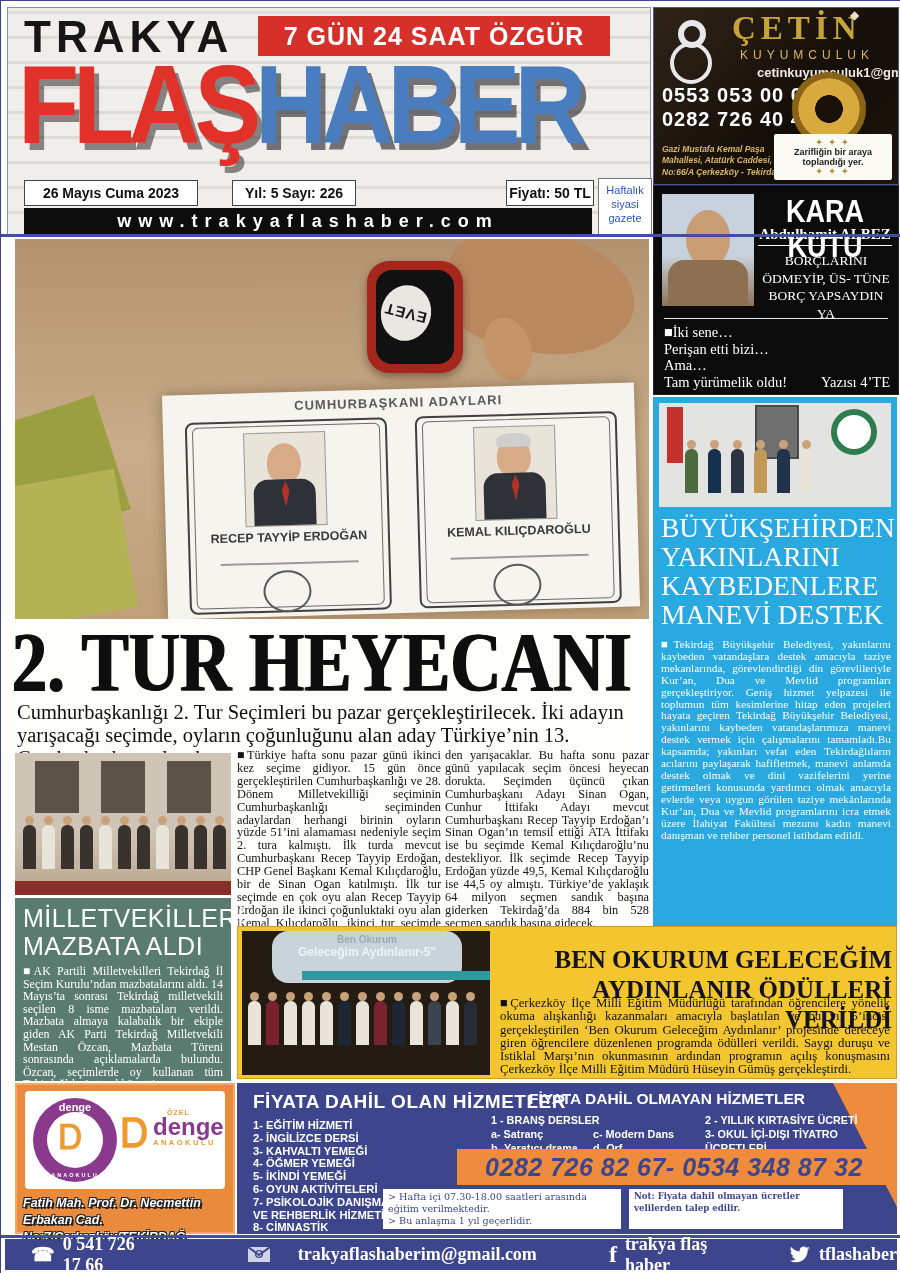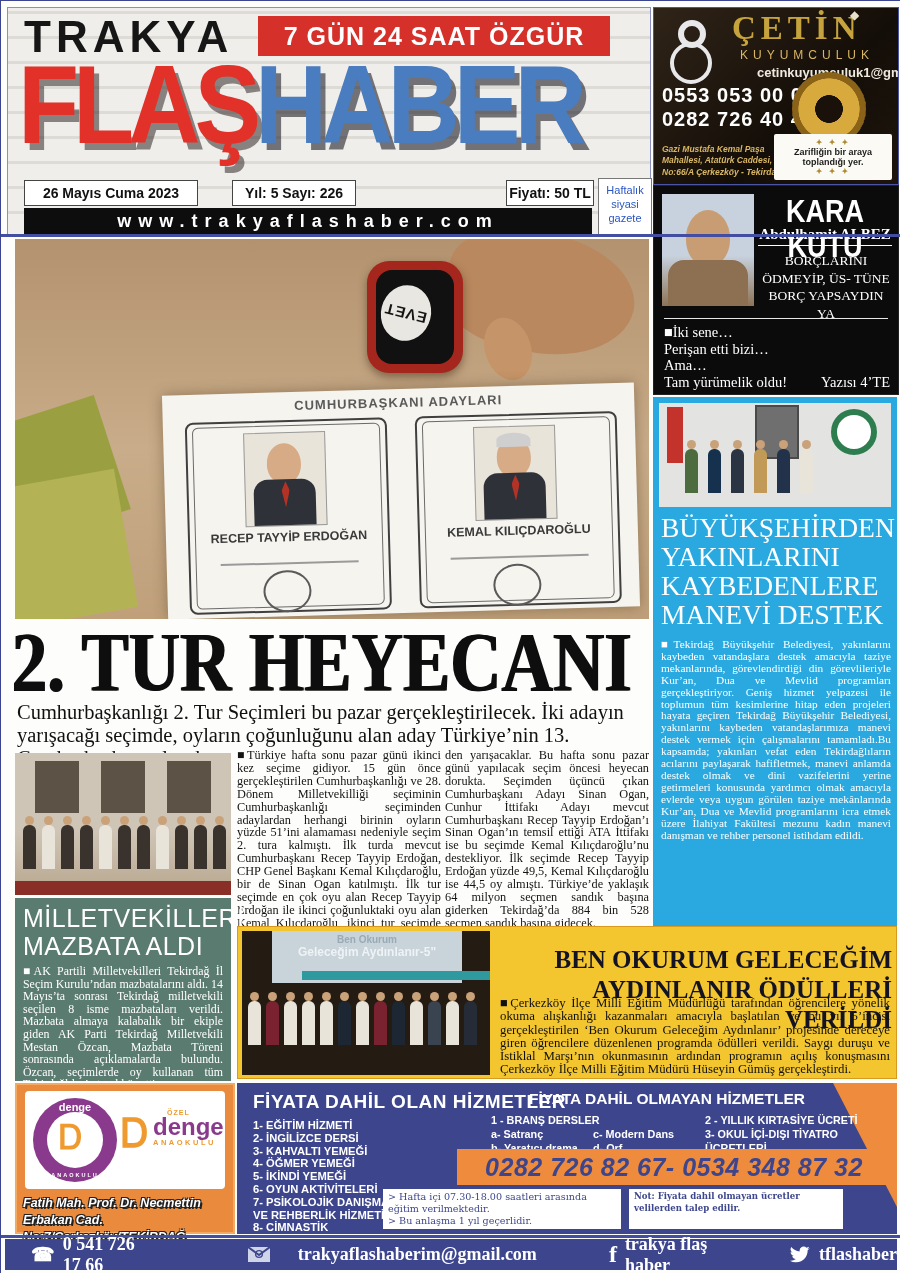--- a/index.html
+++ b/index.html
@@ -100,21 +100,21 @@
   #buyuk .foto{left:6px;top:6px;width:232px;height:104px;background:#e3e4e2;overflow:hidden;}
   #buyuk .flag{position:absolute;left:8px;top:4px;width:16px;height:56px;background:#c4332b;}
   #buyuk .frame{position:absolute;left:96px;top:2px;width:40px;height:50px;background:#6f6f6f;border:2px solid #4a4a4a;}
   #buyuk .gflag{position:absolute;right:14px;top:6px;width:34px;height:34px;border-radius:50%;border:6px solid #2e7d4f;background:#fff;}
   #buyuk .hl{left:8px;top:116px;width:230px;font-family:"Liberation Serif",serif;font-size:27.5px;line-height:29px;}
   #buyuk .bd{left:8px;top:242px;width:230px;font-family:"Liberation Serif",serif;font-size:11.3px;line-height:11.9px;text-align:justify;}
   
   #okurum{left:236px;top:925px;width:660px;height:153px;background:#f3c52f;border:1px solid #d79a1e;box-sizing:border-box;}
   #okurum .foto{left:4px;top:4px;width:248px;height:144px;background:#241c13;overflow:hidden;}
   #okurum .screen{position:absolute;left:30px;top:0;width:190px;height:52px;background:#c9d3da;
-    color:#f5f8fa;text-align:center;font-weight:800;}
+    color:#f5f8fa;text-align:center;font-weight:800;border-radius:16px;}
   #okurum .s1{font-size:10px;padding-top:3px;opacity:.85;}
   #okurum .s2{font-size:12px;}
   #okurum .tealbar{position:absolute;left:30px;top:40px;width:190px;height:9px;background:#2e9aa0;}
   #okurum .hl{left:262px;top:18px;width:392px;font-family:"Liberation Serif",serif;font-weight:900;
     font-size:25px;line-height:30px;color:#131325;text-align:right;}
   #okurum .bd{left:262px;top:70px;width:390px;font-family:"Liberation Serif",serif;font-size:12.8px;line-height:13.3px;text-align:justify;color:#101010;}
   
   #denge{left:14px;top:1082px;width:220px;height:151px;background:#e98a3c;border:2px solid #f2a963;box-sizing:border-box;}
   #denge .card{position:absolute;left:8px;top:6px;width:200px;height:98px;background:#fff;border-radius:4px;}
   #denge .circle{position:absolute;left:8px;top:7px;width:84px;height:84px;border-radius:50%;background:#8a3a8c;}

